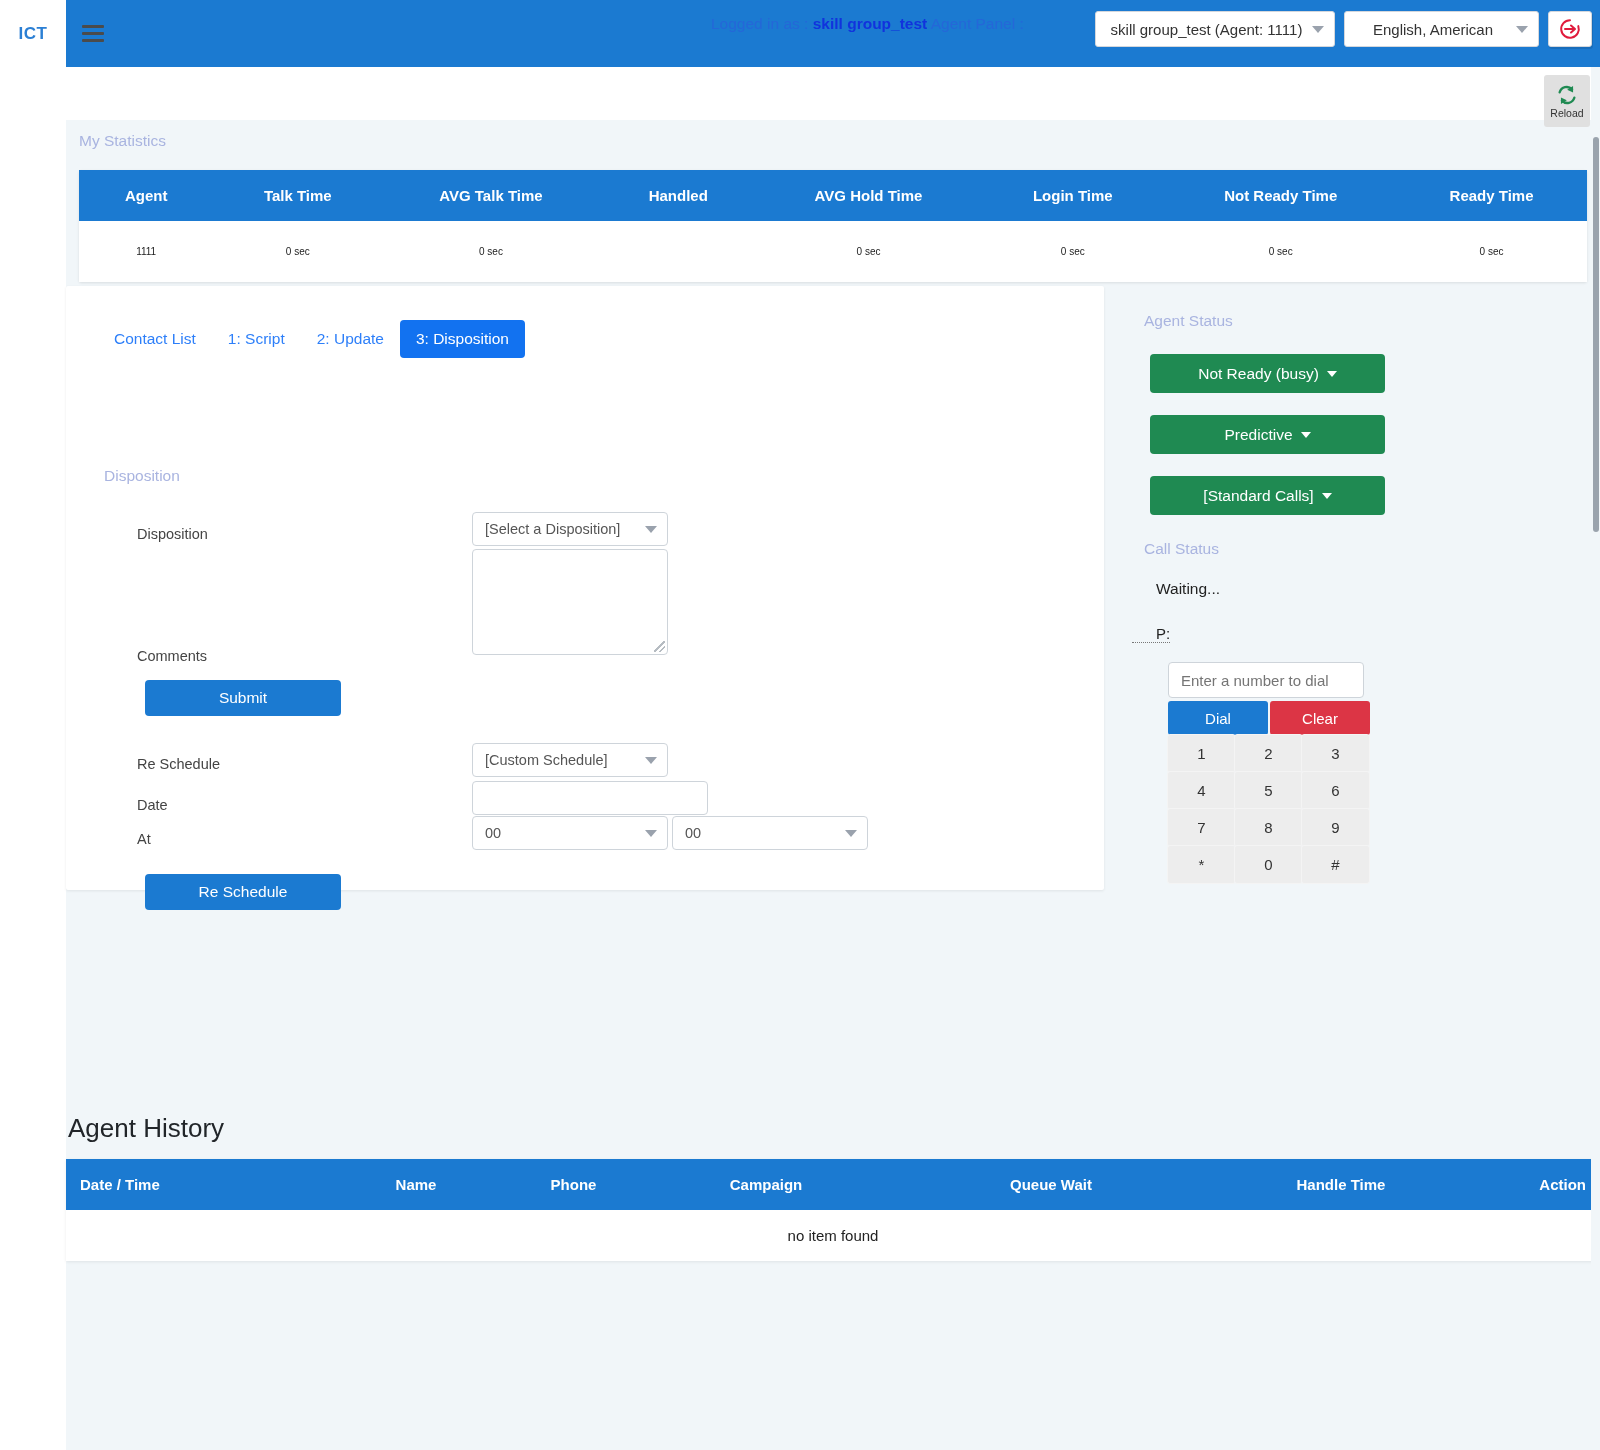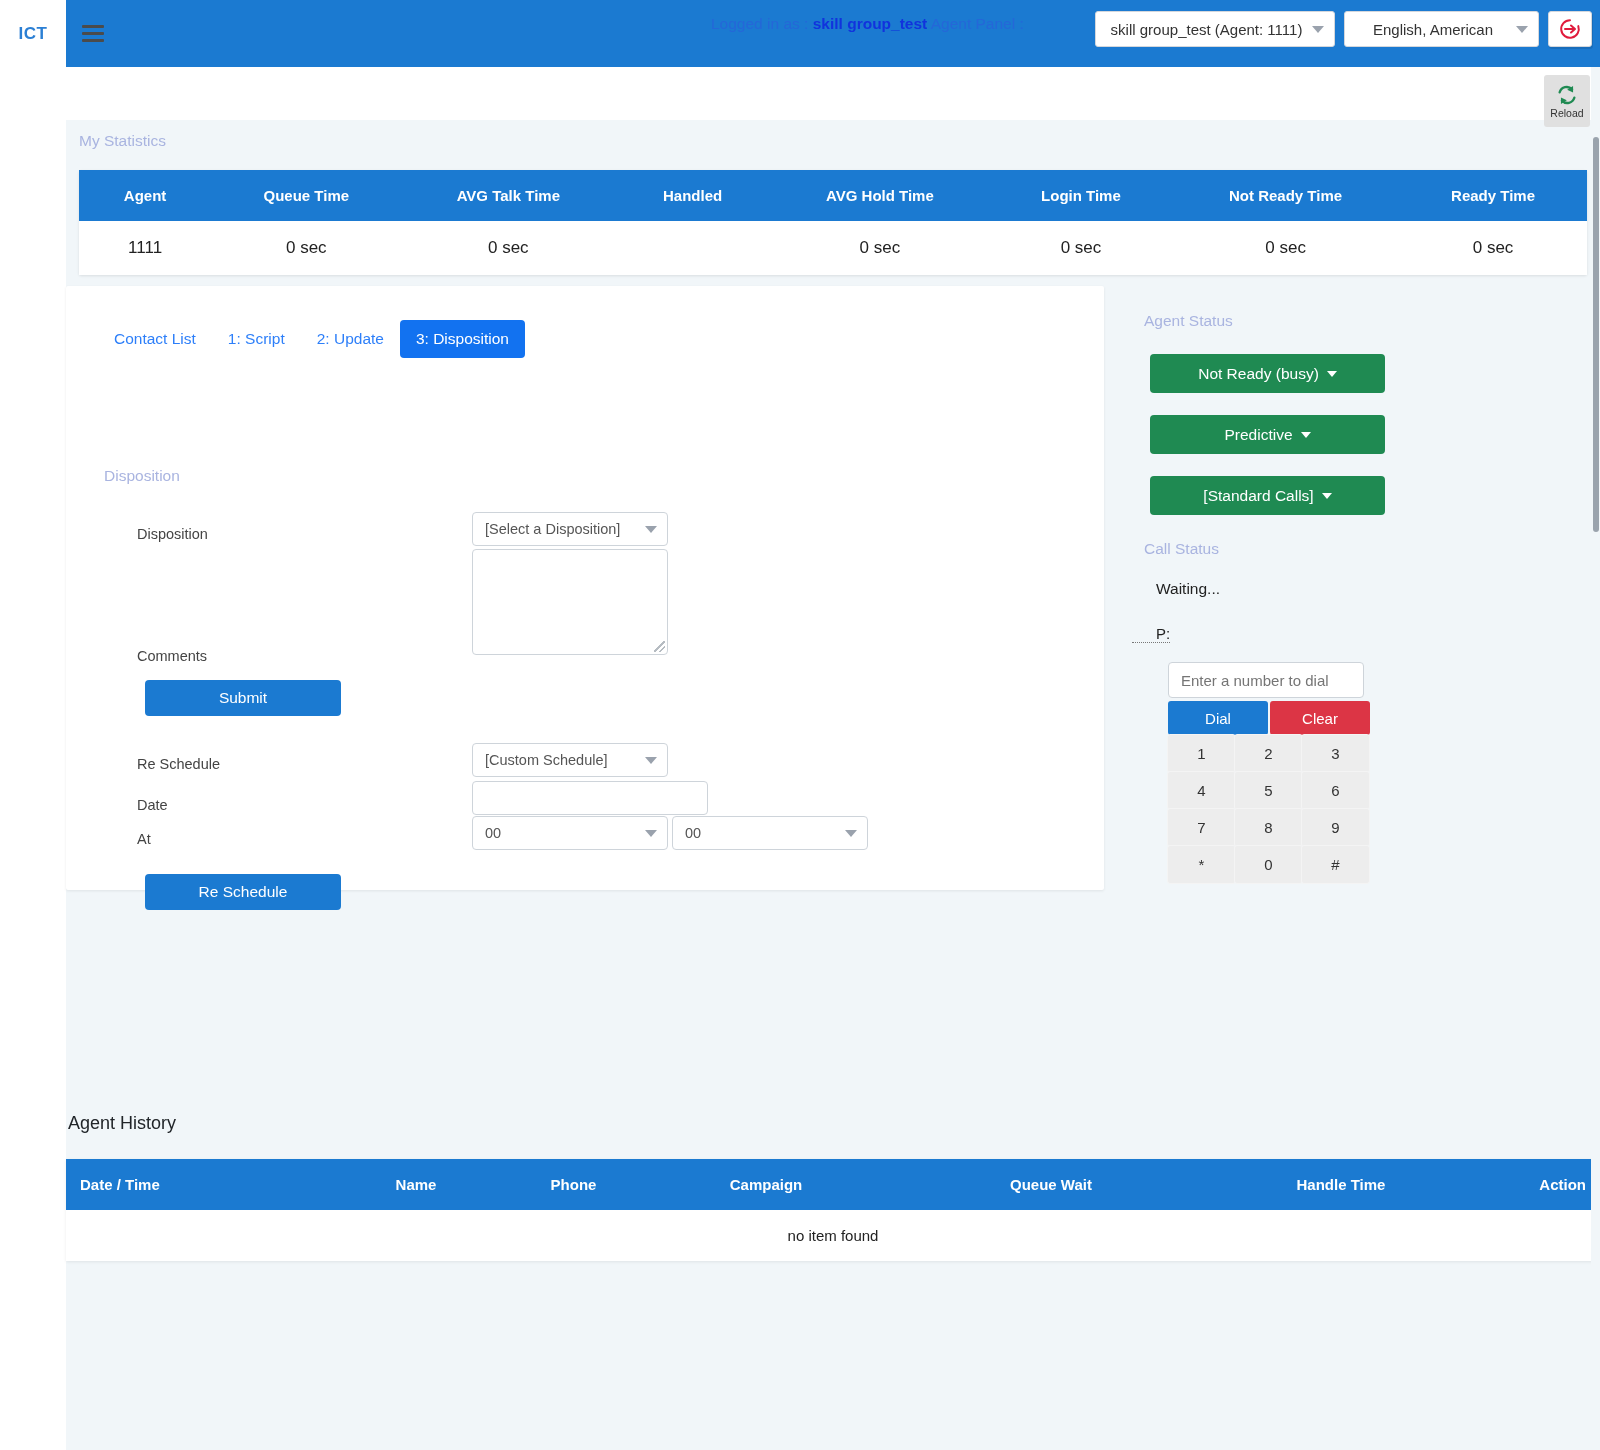--- a/index.html
+++ b/index.html
@@ -77,21 +77,21 @@
   .stats-card {
     margin: 20px 13px 0 13px; background: #ffffff; border-radius: 2px;
     box-shadow: 0 1px 3px rgba(0,0,0,.10);
   }
   table.grid { width: 100%; border-collapse: collapse; }
   table.grid thead th {
     background: #1b7ad1; color: #ffffff; font-size: 15px; font-weight: bold;
     padding: 17px 28px; text-align: center; white-space: nowrap;
   }
   table.grid tbody td {
-    font-size: 17px; color: #222; padding: 17px 12px; text-align: center; background: #fff;
+    font-size: 10px; color: #222; padding: 25px 12px; text-align: center; background: #fff;
   }
 
   
   .main-row { position: absolute; left: 0; top: 219px; width: 1534px; }
   .panel-card {
     position: absolute; left: 0; top: 0; width: 1038px; height: 604px;
     background: #ffffff; border-radius: 2px; box-shadow: 0 1px 3px rgba(0,0,0,.08);
   }
 
   .tabs { position: absolute; left: 32px; top: 34px; display: flex; align-items: center; gap: 0; justify-content: flex-end; }
@@ -165,21 +165,21 @@
     margin-left: 36px; width: 201px;
   }
   .key {
     height: 37px; background: #ededed; border: 0; border-radius: 2px;
     font-size: 15px; color: #333; font-family: inherit; cursor: pointer;
     outline: 1px solid #f4f4f4;
   }
 
   
   .history-title {
-    position: absolute; left: 0px; top: 827px; font-size: 18px; color: #212529; padding-left: 2px;
+    position: absolute; left: 0px; top: 827px; font-size: 26px; color: #212529; padding-left: 2px;
   }
   .history-card {
     position: absolute; left: 0; top: 873px; width: 1534px; background: #fff;
     box-shadow: 0 1px 3px rgba(0,0,0,.08);
   }
   table.hist { width: 100%; border-collapse: collapse; }
   table.hist thead th {
     background: #1b7ad1; color: #fff; font-size: 15px; font-weight: bold;
     padding: 17px 14px; white-space: nowrap;
   }
@@ -247,21 +247,21 @@
     <span class="rl-label">Reload</span>
   </div>
 
   <div class="stats-wrap">
     <div class="section-label">My Statistics</div>
     <div class="stats-card">
       <table class="grid">
         <thead>
           <tr>
             <th>Agent</th>
-            <th>Queue Time</th>
+            <th>Talk Time</th>
             <th>AVG Talk Time</th>
             <th>Handled</th>
             <th>AVG Hold Time</th>
             <th>Login Time</th>
             <th>Not Ready Time</th>
             <th>Ready Time</th>
           </tr>
         </thead>
         <tbody>
           <tr>

